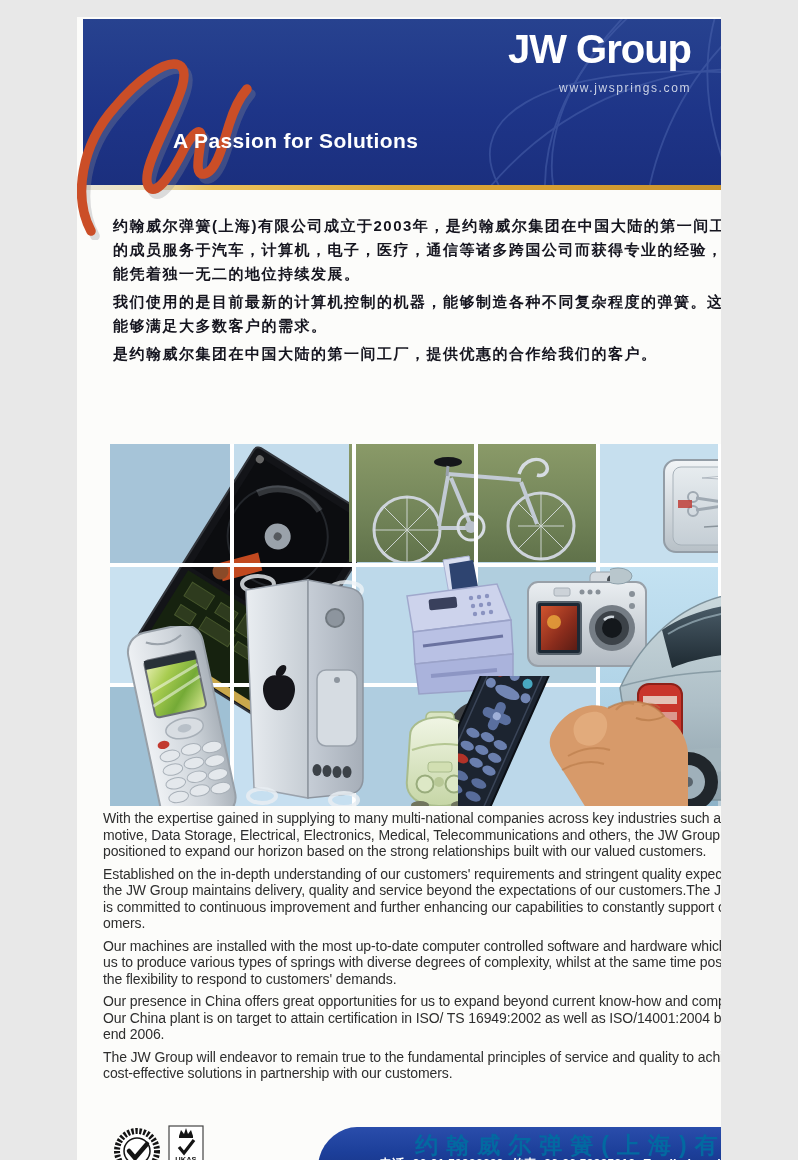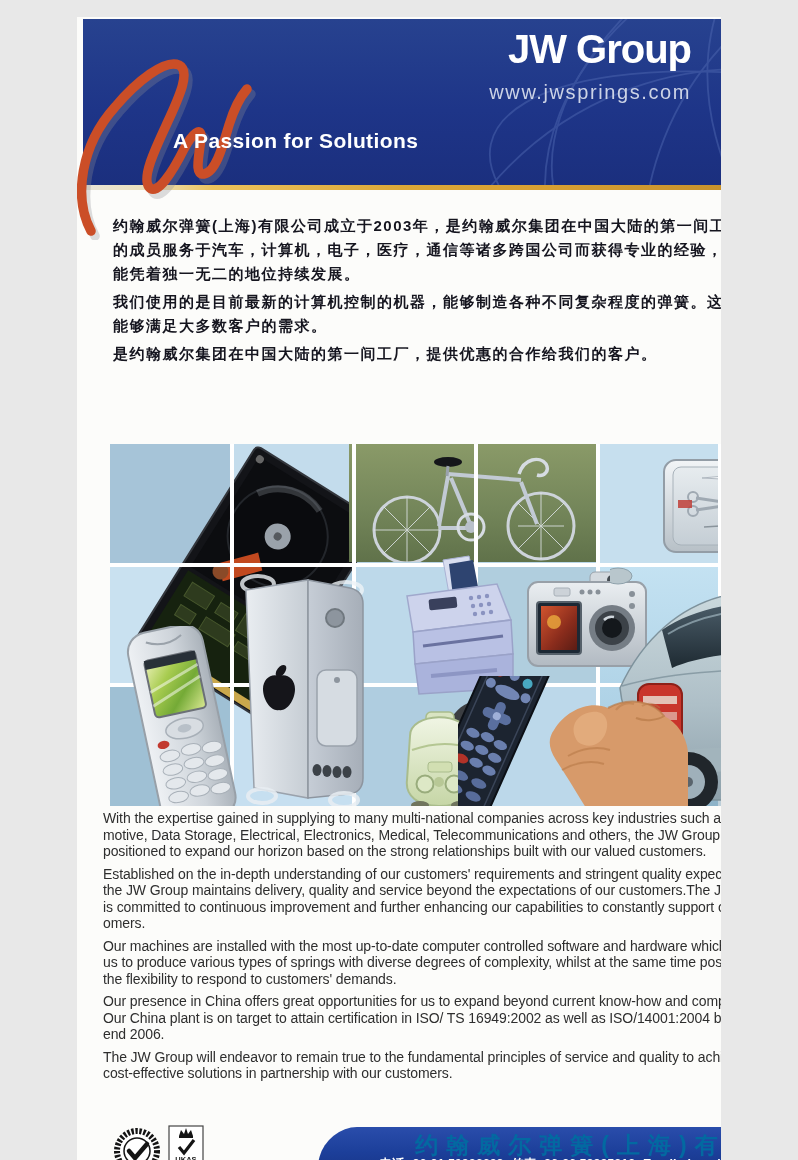--- a/index.html
+++ b/index.html
@@ -4,21 +4,21 @@
 <style>
   html,body{margin:0;padding:0;background:#e8e8e8;}
   .page{position:relative;width:644px;height:1160px;background:#fcfcfa;overflow:hidden;
         font-family:"Liberation Sans",sans-serif;margin:17px auto;}
   
   .header{position:absolute;left:6px;top:2px;right:0;height:166px;
           background:linear-gradient(180deg,#27428f 0%,#1e3588 55%,#1b2f7e 100%);overflow:hidden;}
   .globe{position:absolute;right:0;top:0;}
   .brand{position:absolute;right:30px;top:8px;text-align:right;z-index:3;}
   .brand h1{margin:0;font-size:40px;font-weight:bold;color:#ffffff;letter-spacing:-1px;line-height:44px;}
-  .brand .site{margin-top:10px;font-size:20px;color:#ccd3e6;letter-spacing:1.6px;}
+  .brand .site{margin-top:10px;font-size:12px;color:#ccd3e6;letter-spacing:1.6px;}
   .goldbar{position:absolute;left:6px;right:0;top:168px;height:5px;z-index:1;
      background:linear-gradient(90deg,#e9e4d8 0px,#ece0b8 70px,#ecc25c 130px,#dca838 320px,#d9a133 70%,#c8922c 100%);}
   .swoosh{position:absolute;left:-6px;top:18px;z-index:6;}
   .tagline{position:absolute;left:96px;top:112px;z-index:6;color:#ffffff;font-size:21px;
            font-weight:600;letter-spacing:.4px;}
   
   .zh{position:absolute;left:36px;top:197px;width:730px;color:#15151f;}
   .zh p{margin:0 0 4px 0;font-size:15px;font-weight:bold;line-height:24px;
         letter-spacing:1.5px;white-space:pre-line;}
   

